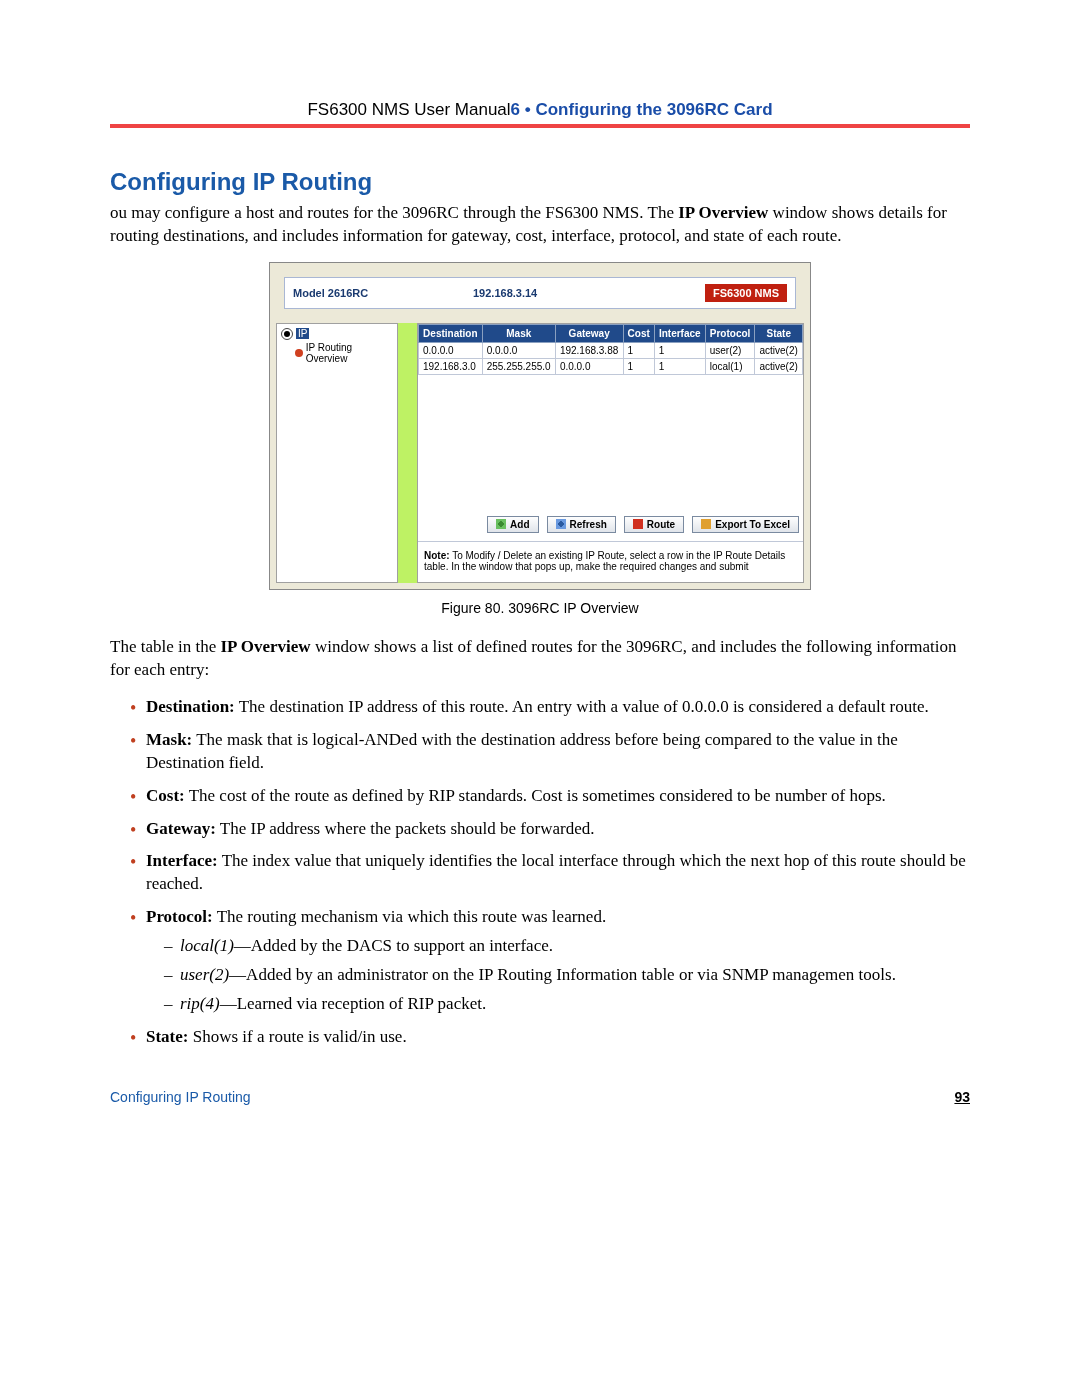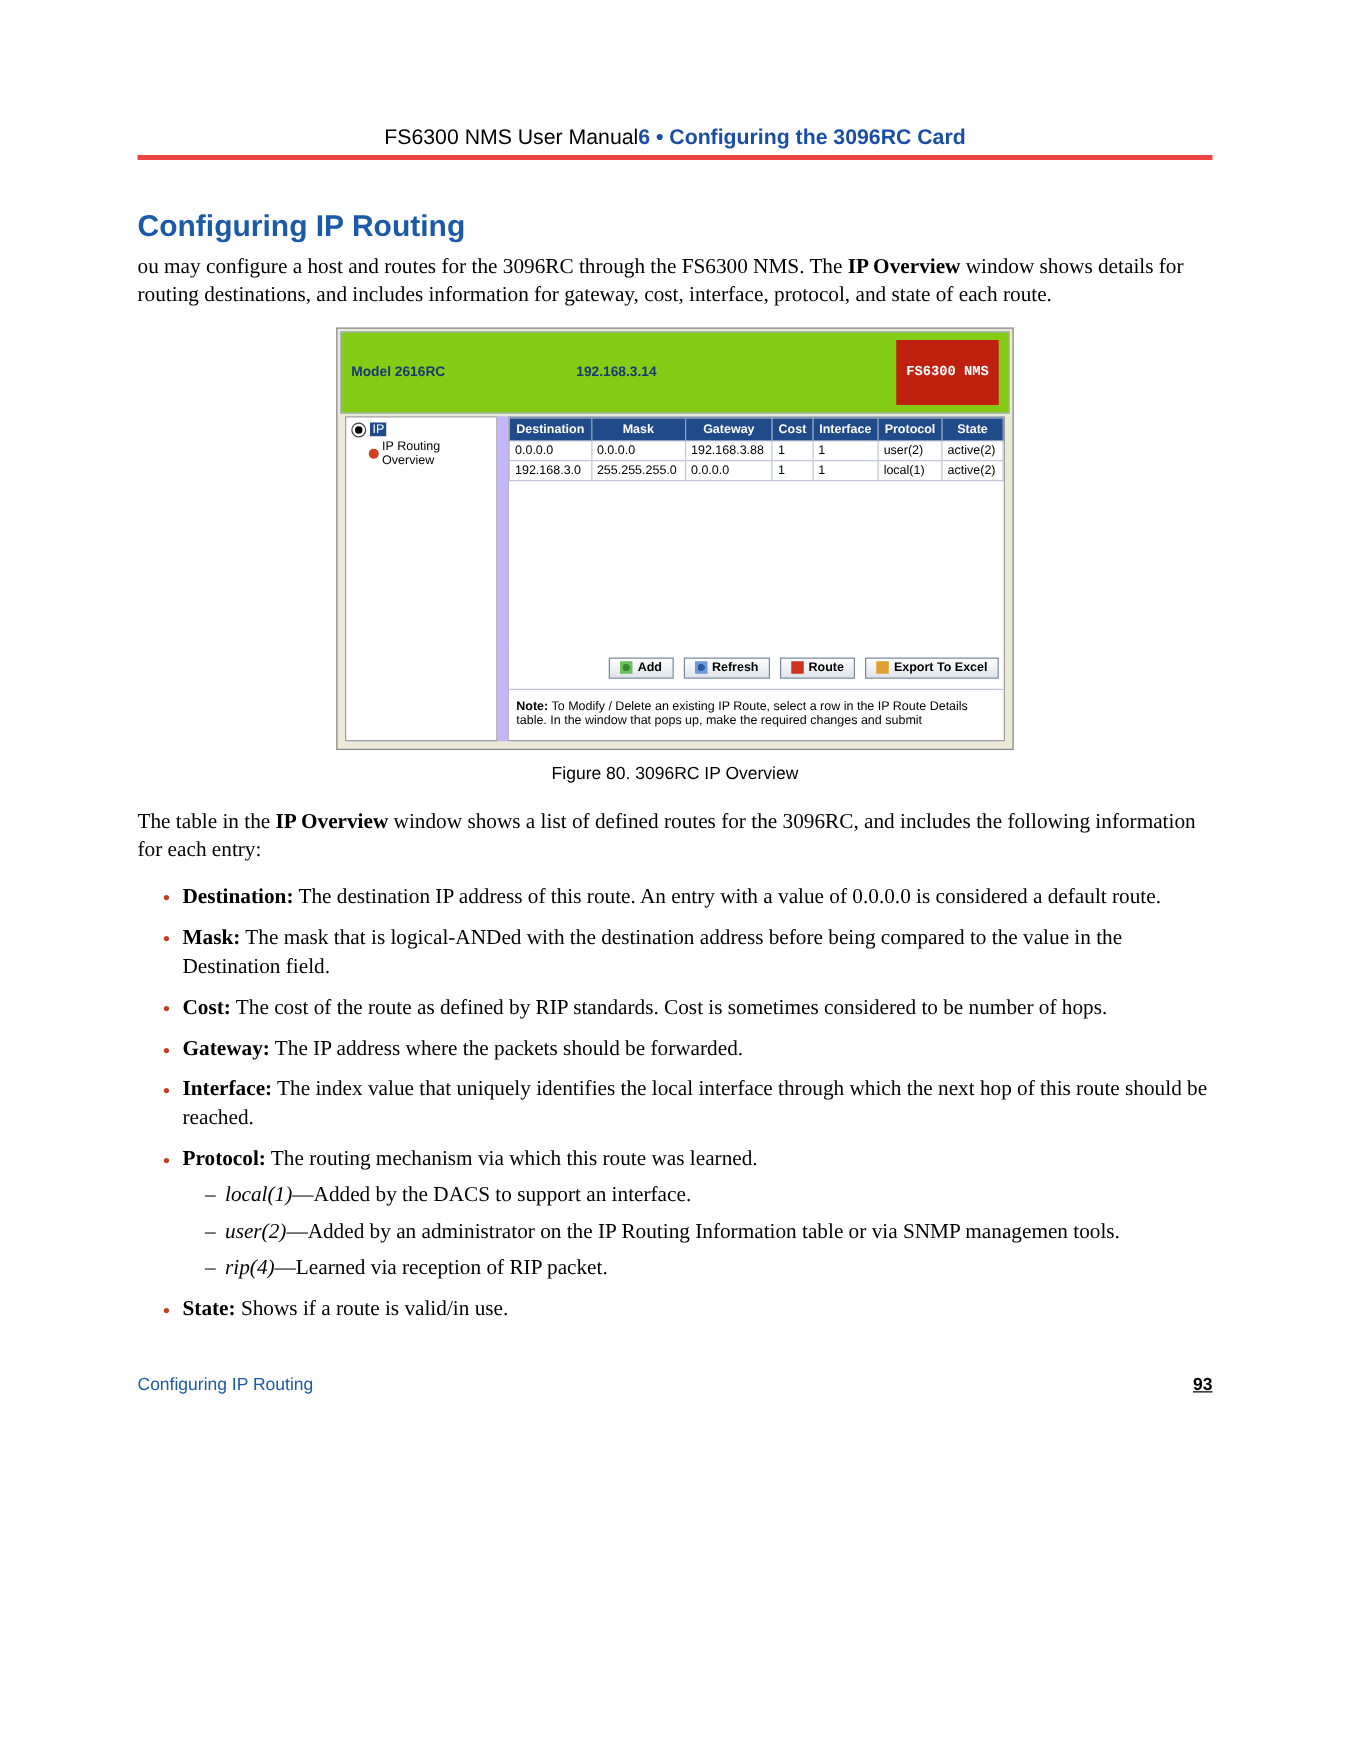--- a/index.html
+++ b/index.html
@@ -63,41 +63,41 @@
     width: 12px; height: 12px; background: #d04020; display:inline-block;
   }
   .win-buttons { display: flex; gap: 2px; }
   .win-btn {
     width: 18px; height: 16px; background: #e7eefc; border: 1px solid #3a6fd8;
     color: #2a4aa0; font-size: 10px; display:flex; align-items:center; justify-content:center;
     font-weight: bold;
   }
   .win-btn.close { background: #e86050; color: #fff; border-color: #c04030; }
   .info-strip {
-    background: #84cc16;
+    background: #ffffff;
     border: 1px solid #a9b7d4;
-    margin: 2px;
+    margin: 14px;
     padding: 6px 8px;
     display: flex;
     align-items: center;
     font-size: 11px;
     font-weight: bold;
     color: #1a3a70;
   }
   .info-strip .model { flex: 0 0 180px; }
   .info-strip .ip { flex: 1; text-align: left; }
   .brand-box {
     background: #c02010; color: #fff; font-size: 11px; font-weight: bold;
-    padding: 20px 8px; white-space: nowrap; font-family: Liberation Mono, monospace;
+    padding: 3px 8px; white-space: nowrap;
   }
   .content-row {
     display: flex;
     margin: 0 6px 6px 6px;
-    gap: 8px;
-    background: #c4b5fd;
+    gap: 19px;
+    background: #bef264;
   }
   .tree-pane {
     width: 112px;
     border: 1px solid #a0a0a0;
     background: #fff;
     font-size: 10px;
     padding: 4px;
     min-height: 250px;
   }
   .tree-root { display:flex; align-items:center; gap:3px; margin-bottom:2px;}

